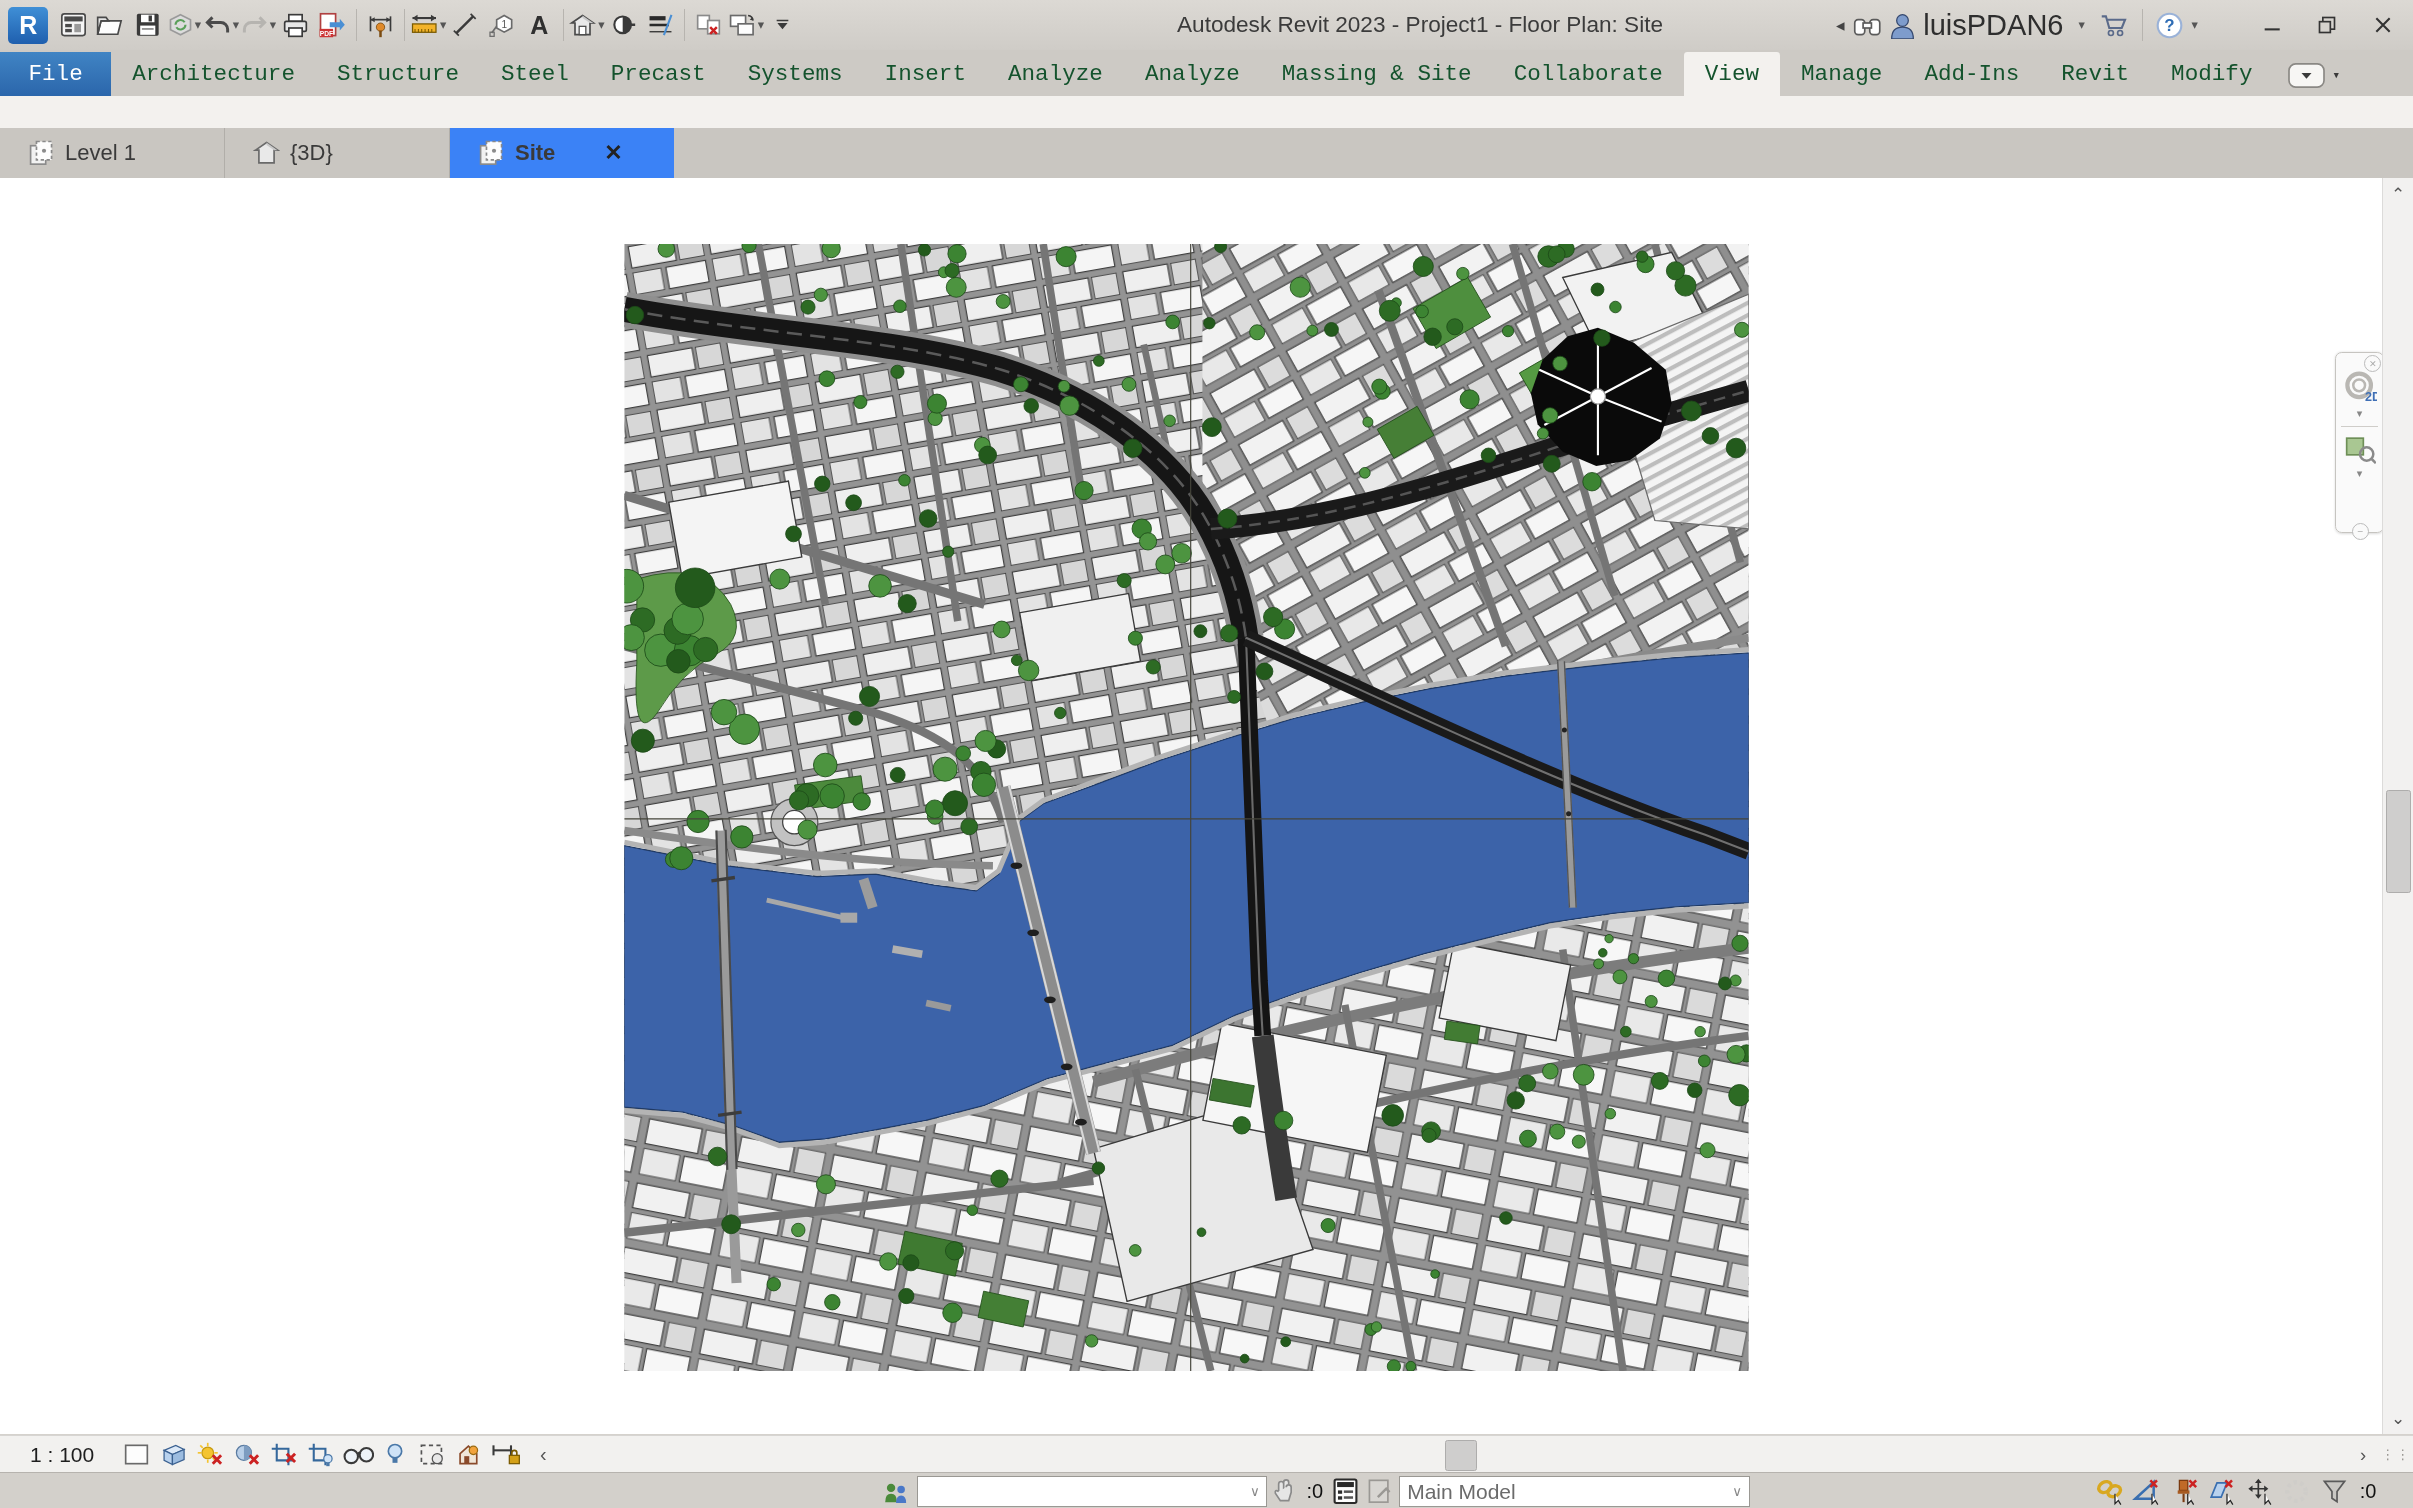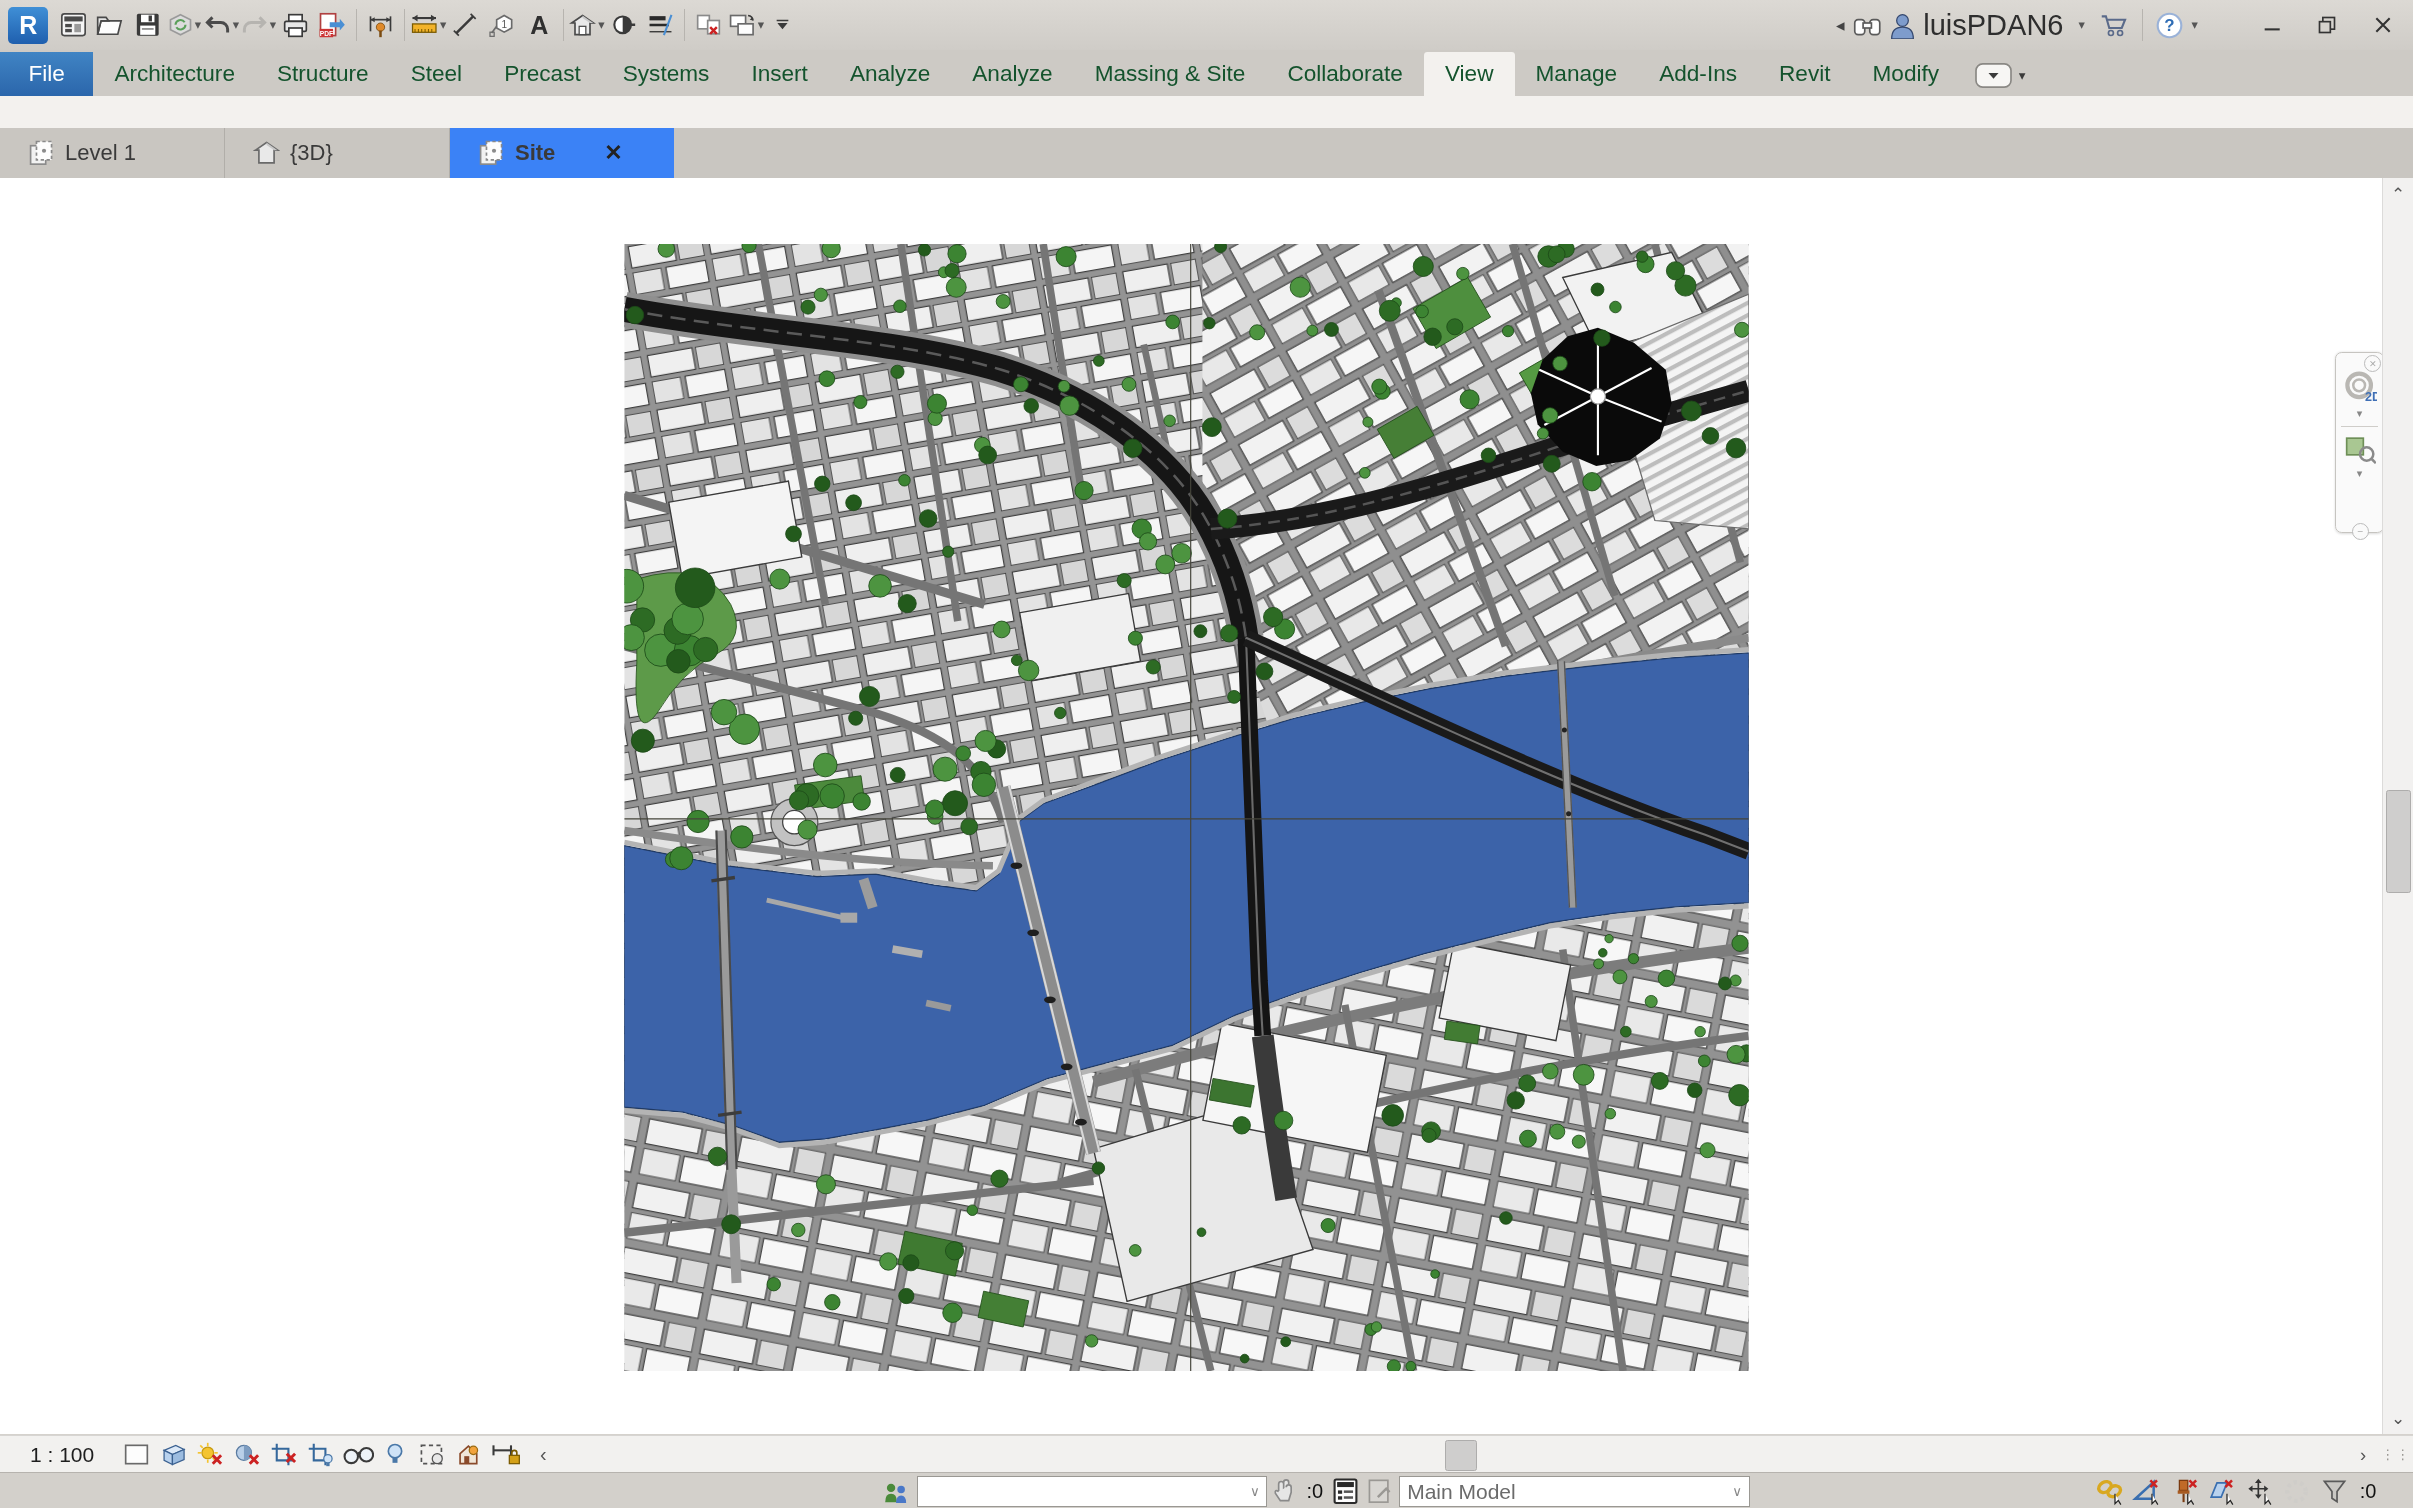--- a/index.html
+++ b/index.html
@@ -13,21 +13,21 @@
   .qsep{width:0.8px;height:32px;background:#b7b4af;margin:0 5px}
   #rlogo{width:40px;height:37px;margin:0 6.7px 0 8.4px;background:linear-gradient(#3f8fd6,#1f5fae);
     border-radius:5px;color:#fff;font-weight:bold;font-size:25px;display:flex;align-items:center;justify-content:center}
   #win-title{position:absolute;left:1177px;top:0;height:50px;display:flex;align-items:center;
     font-size:22.6px;color:#3b3b3b;white-space:nowrap}
   #tb-right{position:absolute;right:6.7px;top:0;height:50px;display:flex;align-items:center;gap:8.4px}
   #username{font-size:29px;color:#2e2e2e}
   .winbtn{width:47px;height:47px;display:flex;align-items:center;justify-content:center;color:#333;font-size:22px}
   
   #ribbonbar{position:absolute;left:0;top:50px;width:2413px;height:46px;background:#cdcac5;
-    display:flex;align-items:flex-end;}
+    display:flex;align-items:flex-end;font-family:Liberation Mono, monospace;}
   .rtab{font-size:22.6px;color:#14532d;padding:9.2px 21px;cursor:default;white-space:nowrap}
   .rtab.file{background:linear-gradient(#4084c4,#2b66ab);color:#fff;padding:9.2px 28.5px}
   .rtab.active{background:#f3f1ee;border-radius:3.4px 3.4px 0 0}
   #ribbon-collapse{display:flex;align-items:center;gap:6.7px;margin-left:15px;margin-bottom:8.4px}
   #ribbon-strip{position:absolute;left:0;top:96px;width:2413px;height:32px;background:#f3f1ee;
     border-bottom:0.8px solid #c2bfba}
   
   #viewtabs{position:absolute;left:0;top:128px;width:2413px;height:50px;background:#c9c6c1;display:flex}
   .vtab{display:flex;align-items:center;gap:10px;padding:0 28px;font-size:22px;color:#3a3a3a;
     min-width:168px;border-right:0.8px solid #b1aea9}
@@ -213,20 +213,21 @@
         <path d="M30 9 l-4 -1 3 -3 Z" fill="#3a3a3a"></path>
       </svg>
     <span class="dd">▾</span>
   </div>
   <div class="qi">
     <svg width="15" height="13.4" viewBox="0 0 18 16">
         <path d="M2 3 h14 M5 7 l4 5 4 -5 Z" stroke="#3a3a3a" stroke-width="2" fill="#3a3a3a"></path>
       </svg>
   </div>
 
+  <div id="win-title">Autodesk Revit 2023 - Project1 - Floor Plan: Site</div>
 
   <div id="tb-right">
     <span style="color:#444;font-size:17px">◂</span>
     <svg width="28.5" height="25" viewBox="0 0 34 30">
         <rect x="2" y="8" width="12" height="18" rx="4" fill="#fdfdfd" stroke="#5a5a5a" stroke-width="2"></rect>
         <rect x="20" y="8" width="12" height="18" rx="4" fill="#fdfdfd" stroke="#5a5a5a" stroke-width="2"></rect>
         <rect x="12" y="12" width="10" height="6" fill="#fdfdfd" stroke="#5a5a5a" stroke-width="2"></rect>
       </svg>
     <svg width="25" height="27" viewBox="0 0 30 32">
         <circle cx="15" cy="10" r="7" fill="#7e9ccc" stroke="#33476e" stroke-width="1.5"></circle>

